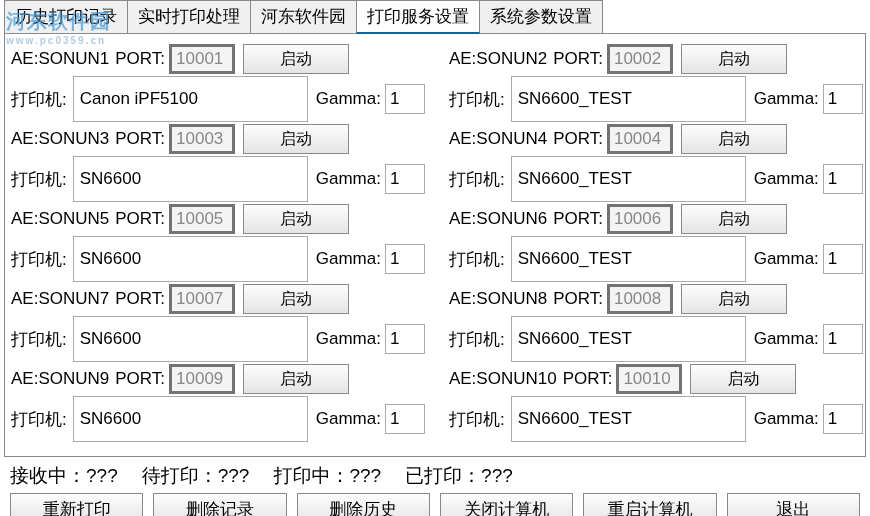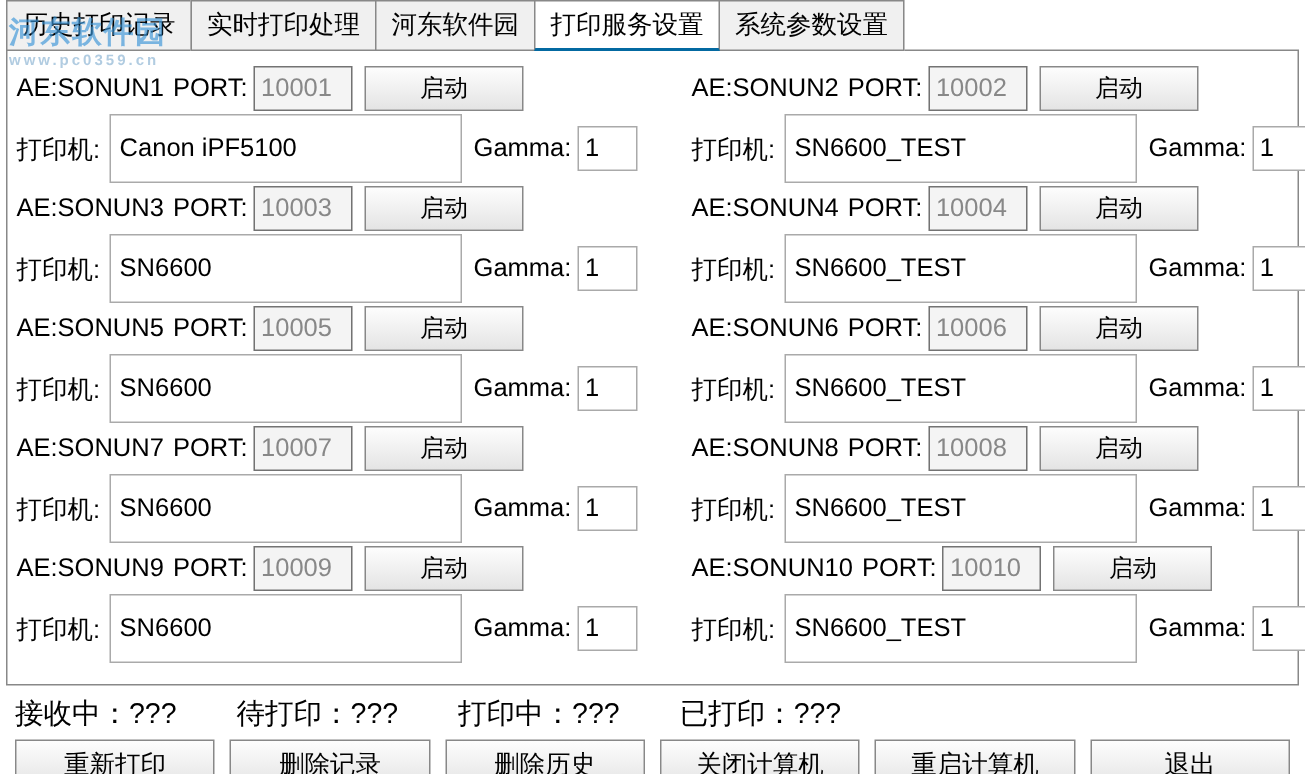--- a/index.html
+++ b/index.html
@@ -52,34 +52,34 @@
 .panel {
   border: 1px solid #888;
   margin: 0 4px;
   margin-top: -1px;
   padding: 8px 6px 6px 6px;
   height: 424px;
 }
 .grid {
   display: grid;
   grid-template-columns: 1fr 1fr;
-  gap: 0 36px;
+  gap: 0 24px;
 }
 .col { display: flex; flex-direction: column; }
 .row {
   display: flex;
   align-items: center;
   margin-bottom: 6px;
   height: 34px;
 }
 .lbl { font-size: 17px; white-space: nowrap; }
 .port-input {
   width: 66px;
   height: 30px;
-  border: 1px solid #737373;
+  border: 3px solid #737373;
   background: #f4f4f4;
   color: #888;
   font-size: 17px;
   padding: 0 4px;
   margin-left: 4px;
 }
 .btn {
   height: 30px;
   border: 1px solid #888;
   background: linear-gradient(#fdfdfd, #e4e4e4);
@@ -104,21 +104,21 @@
   border: 1px solid #aaa;
   font-size: 17px;
   padding: 0 4px;
   margin-left: 4px;
 }
 .port-lbl { margin-left: 6px; }
 .status-bar {
   display: flex;
   padding: 6px 10px 4px 10px;
   font-size: 19px;
-  gap: 40px;
+  gap: 24px;
 }
 .bottom-buttons {
   display: flex;
   gap: 10px;
   padding: 0 10px 6px 10px;
 }
 .bottom-buttons .btn {
   flex: 1;
   height: 32px;
   font-size: 17px;

